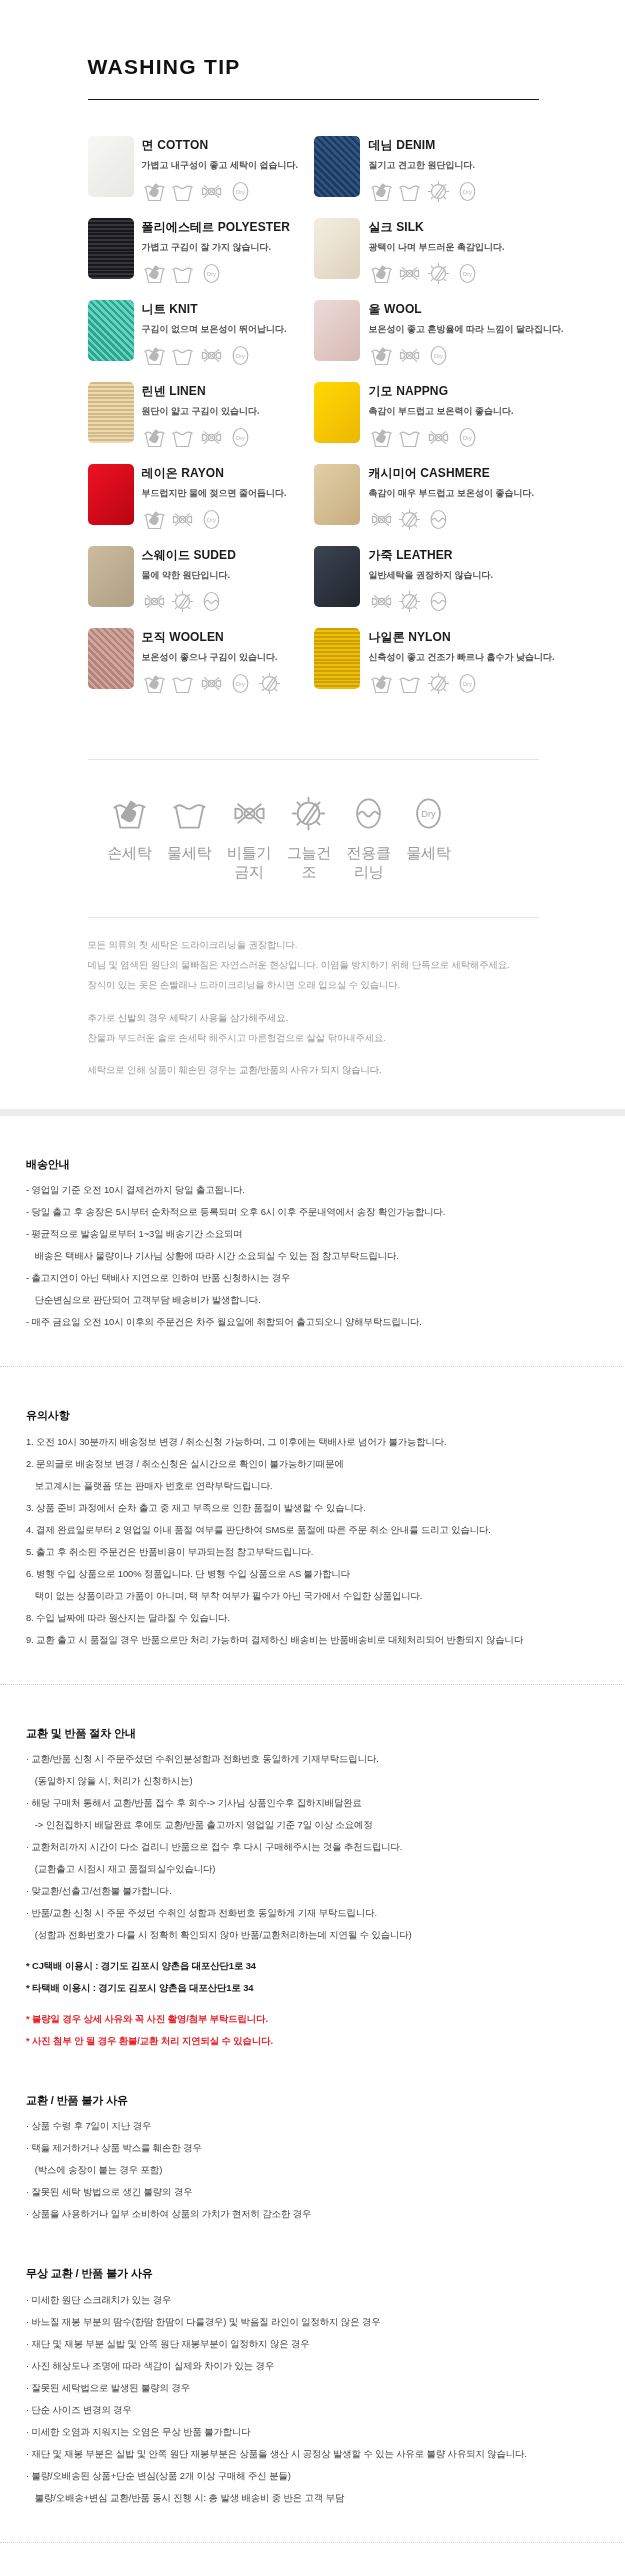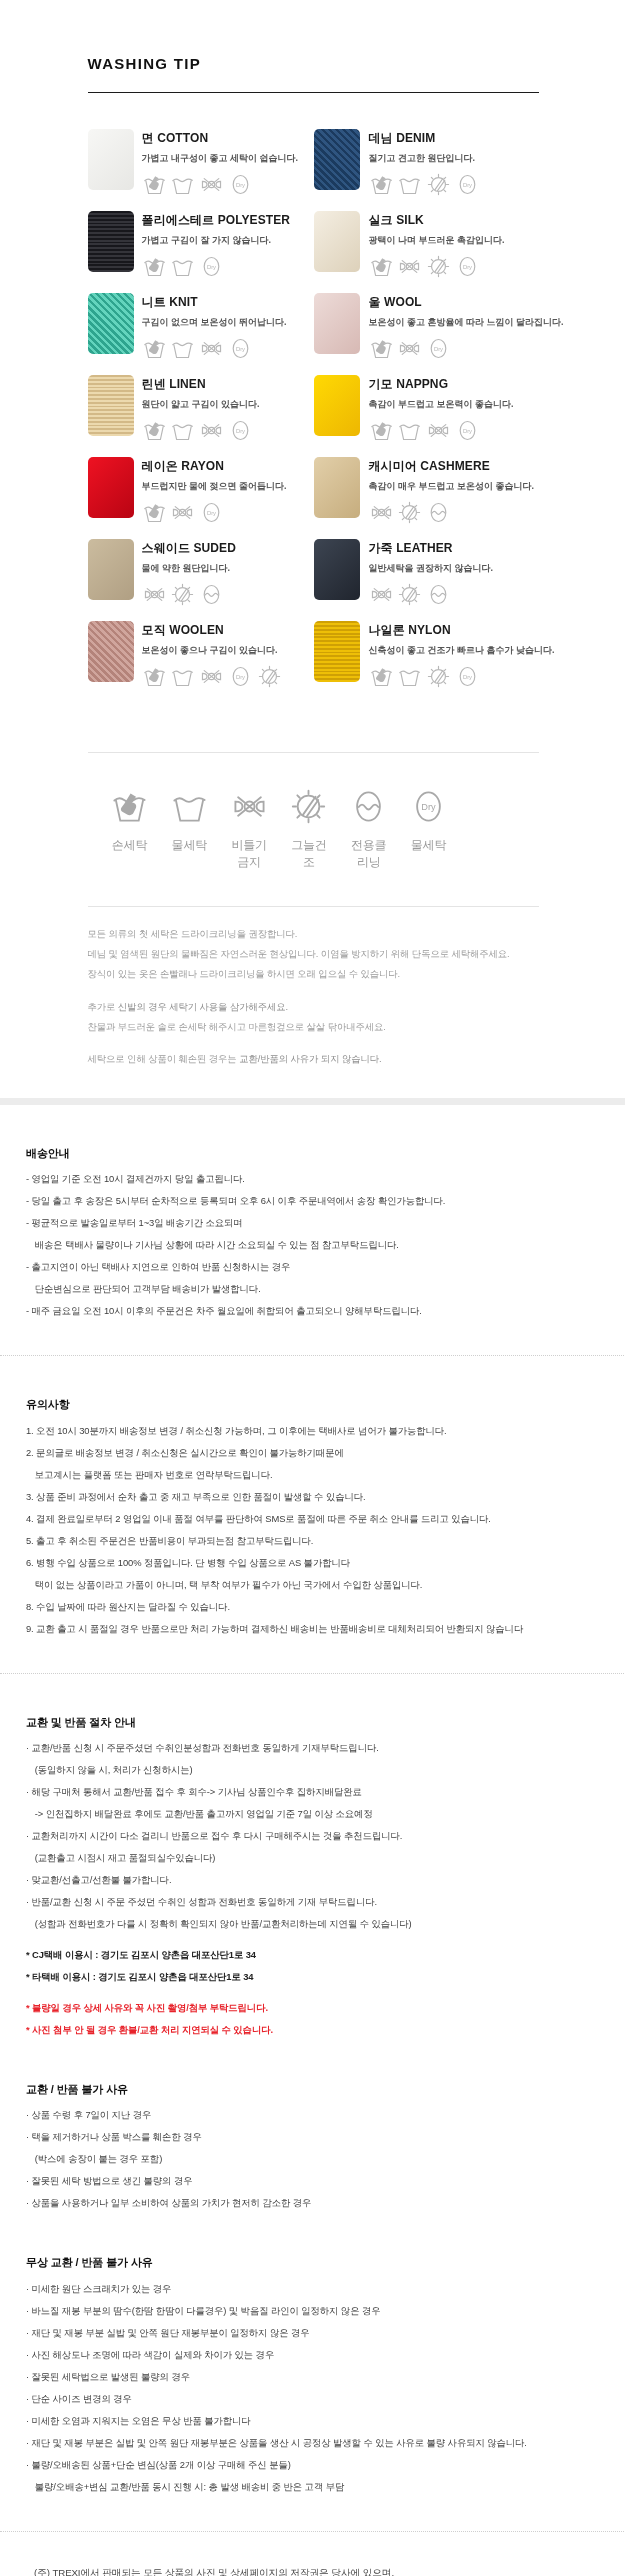--- a/index.html
+++ b/index.html
@@ -1,39 +1,39 @@
 <!DOCTYPE html>
 <html style="font-size:10px"><head>
 <meta charset="utf-8">
 <style>
   html,body{margin:0;padding:0;background:#ffffff;}
   body{width:626px;font-family:"Liberation Sans","DejaVu Sans",sans-serif;color:#222;}
   .page{width:626px;min-height:2576px;background:#fff;}
 
   
   .wt-container{width:451px;margin:0 auto;padding-top:55px;}
-  h1.wt-title{margin:0;font-size:15px;font-weight:800;letter-spacing:1.3px;color:#111;}
+  h1.wt-title{margin:0;font-size:21px;font-weight:800;letter-spacing:1.3px;color:#111;}
   .title-rule{border:none;border-top:1.3px solid #1c1c1c;margin:20px 0 0 0;}
 
   .fabric-grid{display:grid;grid-template-columns:1fr 1fr;column-gap:16.3px;row-gap:13.8px;margin-top:36px;}
   .fabric{display:flex;gap:8.1px;}
   .swatch{width:46px;height:61px;border-radius:5px;flex:none;}
   .fabric-info{padding-top:1.3px;min-width:0;}
   .fabric-name{font-size:12px;font-weight:700;color:#1b1b1b;letter-spacing:0.1px;}
   .fabric-desc{font-size:9px;color:#555;margin-top:5px;white-space:nowrap;font-weight:bold;}
   .fabric-icons{margin-top:6.9px;display:flex;gap:3.8px;}
   .care-icon{width:25px;height:25px;color:#b7b7b7;}
 
   .thin-divider{border:none;border-top:0.6px solid #e4e4e4;margin:63px 0 0 0;}
   .thin-divider.second{margin-top:35px;}
 
   .legend{display:flex;gap:13.8px;margin:34px 0 0 19px;}
   .legend-item{width:46px;text-align:center;}
   .legend-icon{width:39px;height:39px;color:#a9a9a9;}
-  .legend-label{margin-top:8.8px;font-size:12px;color:#9a9a9a;letter-spacing:-0.2px;}
+  .legend-label{margin-top:8.8px;font-size:15px;color:#9a9a9a;letter-spacing:-0.2px;}
 
   .care-notes{margin-top:17.5px;font-size:9.4px;color:#9b9b9b;line-height:20px;letter-spacing:-0.1px;}
   .cn-group{margin-top:12.5px;}
   .cn-line b{font-weight:400;color:#8d8d8d;}
 
   .gray-band{height:6.3px;background:#ececec;margin-top:29px;width:626px;}
 
   
   .info-wrap{padding:0 26px;}
   .sec-heading{font-size:11px;font-weight:800;color:#111;margin:41px 0 7.5px 0;letter-spacing:-0.1px;}

